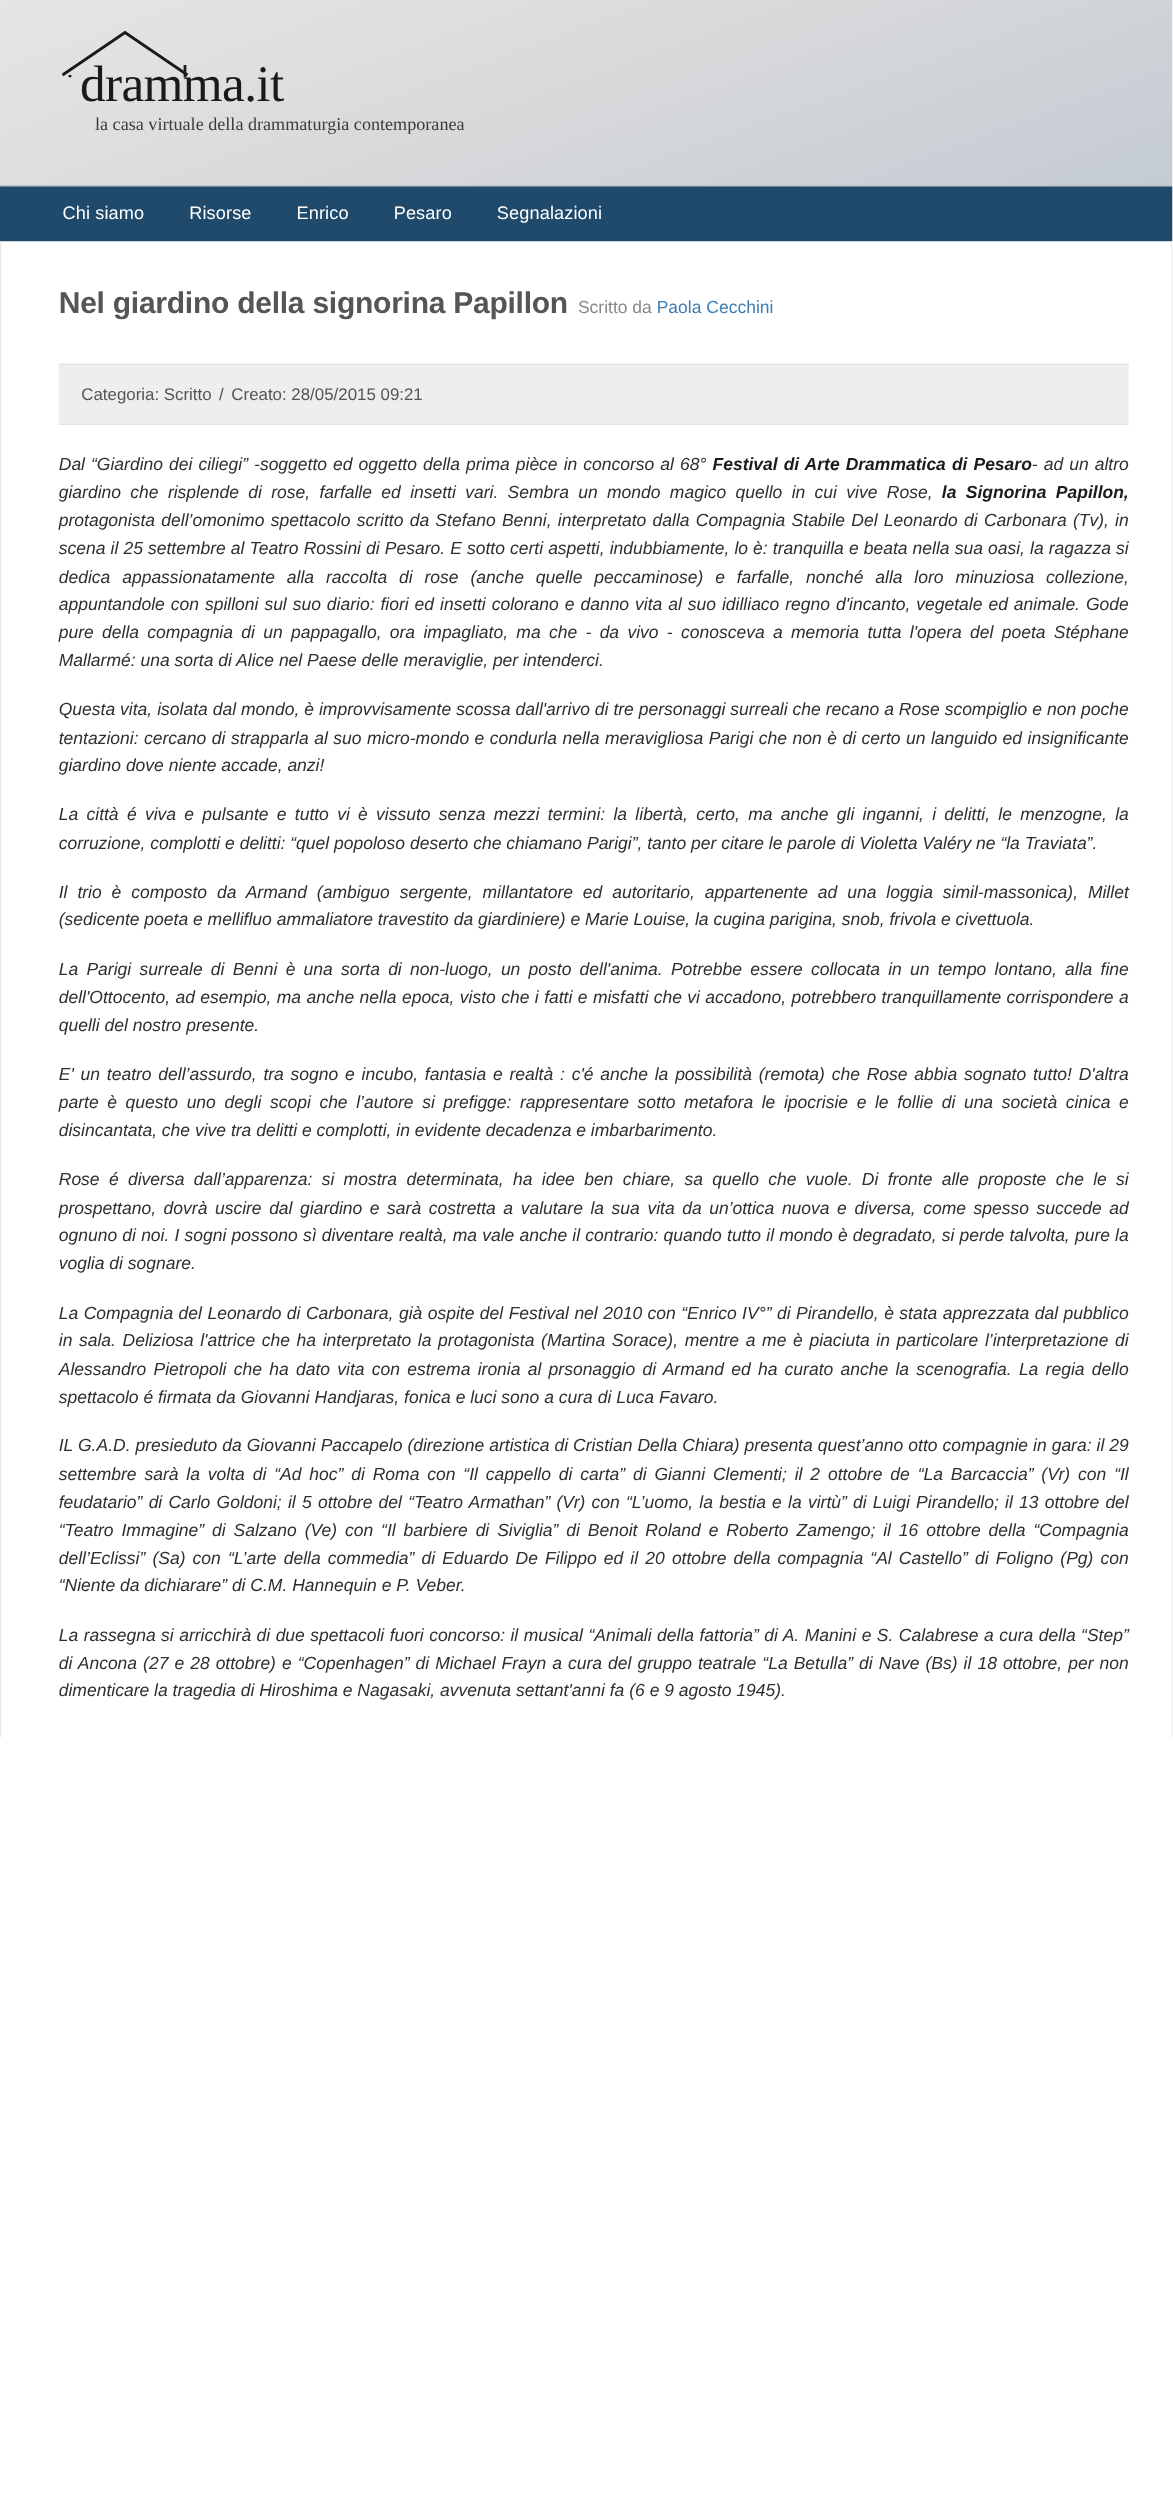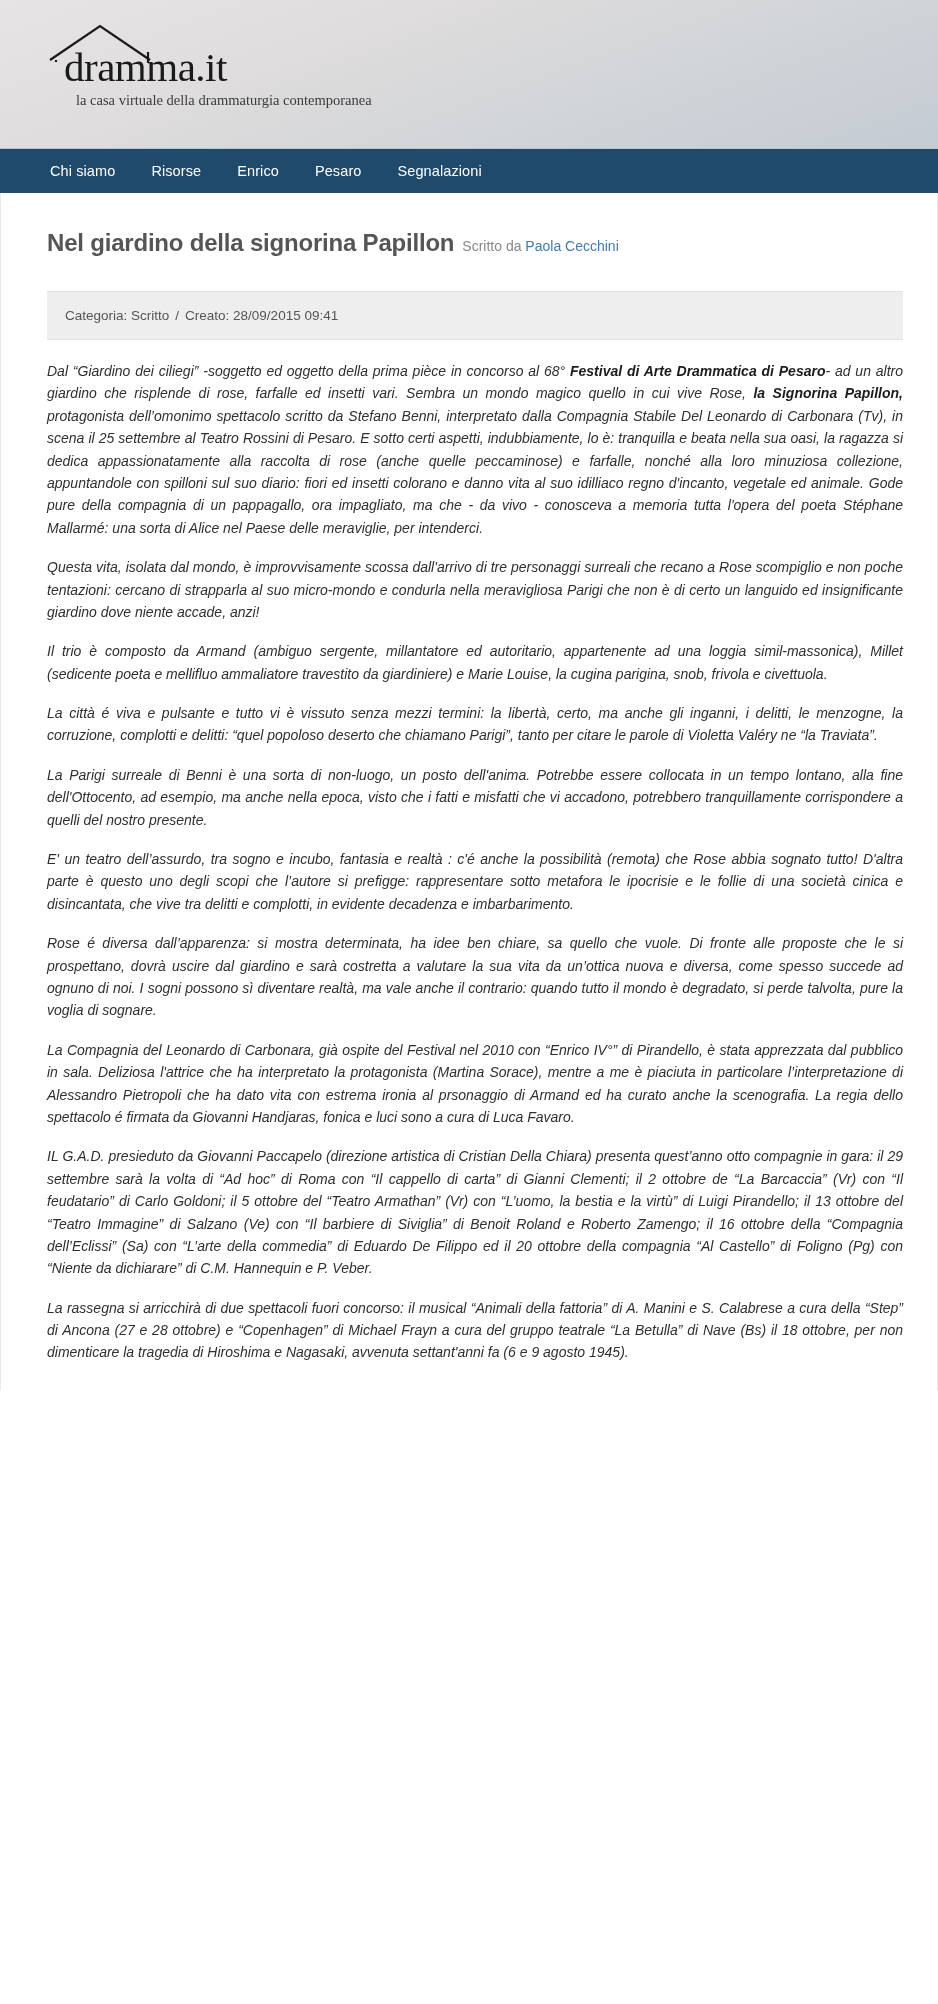--- a/index.html
+++ b/index.html
@@ -165,28 +165,28 @@
   </div>
 
   <div class="content">
 
     <div class="article-head">
       <h1 class="article-title">Nel giardino della signorina Papillon</h1><span class="article-byline"><span>Scritto da</span>
         <a class="article-author" href="#">Paola Cecchini</a></span>
     </div>
 
     <div class="meta-box">
-      <span>Categoria: Scritto</span><span class="meta-sep">/</span><span>Creato: 28/09/2015 09:41</span>
+      <span>Categoria: Scritto</span><span class="meta-sep">/</span><span>Creato: 28/05/2015 09:21</span>
     </div>
 
     <div class="body-copy" id="body-copy">
         <p><span>Dal “Giardino dei ciliegi” -soggetto ed oggetto della prima pièce in concorso al 68° </span><b>Festival di Arte Drammatica di Pesaro</b><span>- ad un altro giardino che risplende di rose, farfalle ed insetti vari. Sembra un mondo magico quello in cui vive Rose, </span><b>la Signorina Papillon,</b><span> protagonista dell’omonimo spettacolo scritto da Stefano Benni, interpretato dalla Compagnia Stabile Del Leonardo di Carbonara (Tv), in scena il 25 settembre al Teatro Rossini di Pesaro. E sotto certi aspetti, indubbiamente, lo è: tranquilla e beata nella sua oasi, la ragazza si dedica appassionatamente alla raccolta di rose (anche quelle peccaminose) e farfalle, nonché alla loro minuziosa collezione, appuntandole con spilloni sul suo diario: fiori ed insetti colorano e danno vita al suo idilliaco regno d'incanto, vegetale ed animale. Gode pure della compagnia di un pappagallo, ora impagliato, ma che - da vivo - conosceva a memoria tutta l'opera del poeta Stéphane Mallarmé: una sorta di Alice nel Paese delle meraviglie, per intenderci.</span></p>
         <p><span>Questa vita, isolata dal mondo, è improvvisamente scossa dall'arrivo di tre personaggi surreali che recano a Rose scompiglio e non poche tentazioni: cercano di strapparla al suo micro-mondo e condurla nella meravigliosa Parigi che non è di certo un languido ed insignificante giardino dove niente accade, anzi!</span></p>
+        <p><span>La città é viva e pulsante e tutto vi è vissuto senza mezzi termini: la libertà, certo, ma anche gli inganni, i delitti, le menzogne, la corruzione, complotti e delitti: “quel popoloso deserto che chiamano Parigi”, tanto per citare le parole di Violetta Valéry ne “la Traviata”.</span></p>
         <p><span>Il trio è composto da Armand (ambiguo sergente, millantatore ed autoritario, appartenente ad una loggia simil-massonica), Millet (sedicente poeta e mellifluo ammaliatore travestito da giardiniere) e Marie Louise, la cugina parigina, snob, frivola e civettuola.</span></p>
-        <p><span>La città é viva e pulsante e tutto vi è vissuto senza mezzi termini: la libertà, certo, ma anche gli inganni, i delitti, le menzogne, la corruzione, complotti e delitti: “quel popoloso deserto che chiamano Parigi”, tanto per citare le parole di Violetta Valéry ne “la Traviata”.</span></p>
         <p><span>La Parigi surreale di Benni è una sorta di non-luogo, un posto dell'anima. Potrebbe essere collocata in un tempo lontano, alla fine dell'Ottocento, ad esempio, ma anche nella epoca, visto che i fatti e misfatti che vi accadono, potrebbero tranquillamente corrispondere a quelli del nostro presente.</span></p>
         <p><span>E' un teatro dell’assurdo, tra sogno e incubo, fantasia e realtà : c'é anche la possibilità (remota) che Rose abbia sognato tutto! D'altra parte è questo uno degli scopi che l’autore si prefigge: rappresentare sotto metafora le ipocrisie e le follie di una società cinica e disincantata, che vive tra delitti e complotti, in evidente decadenza e imbarbarimento.</span></p>
         <p><span>Rose é diversa dall’apparenza: si mostra determinata, ha idee ben chiare, sa quello che vuole. Di fronte alle proposte che le si prospettano, dovrà uscire dal giardino e sarà costretta a valutare la sua vita da un’ottica nuova e diversa, come spesso succede ad ognuno di noi. I sogni possono sì diventare realtà, ma vale anche il contrario: quando tutto il mondo è degradato, si perde talvolta, pure la voglia di sognare.</span></p>
         <p><span>La Compagnia del Leonardo di Carbonara, già ospite del Festival nel 2010 con “Enrico IV°” di Pirandello, è stata apprezzata dal pubblico in sala. Deliziosa l'attrice che ha interpretato la protagonista (Martina Sorace), mentre a me è piaciuta in particolare l’interpretazione di Alessandro Pietropoli che ha dato vita con estrema ironia al prsonaggio di Armand ed ha curato anche la scenografia. La regia dello spettacolo é firmata da Giovanni Handjaras, fonica e luci sono a cura di Luca Favaro.</span></p>
         <p><span>IL G.A.D. presieduto da Giovanni Paccapelo (direzione artistica di Cristian Della Chiara) presenta quest’anno otto compagnie in gara: il 29 settembre sarà la volta di “Ad hoc” di Roma con “Il cappello di carta” di Gianni Clementi; il 2 ottobre de “La Barcaccia” (Vr) con “Il feudatario” di Carlo Goldoni; il 5 ottobre del “Teatro Armathan” (Vr) con “L’uomo, la bestia e la virtù” di Luigi Pirandello; il 13 ottobre del “Teatro Immagine” di Salzano (Ve) con “Il barbiere di Siviglia” di Benoit Roland e Roberto Zamengo; il 16 ottobre della “Compagnia dell’Eclissi” (Sa) con “L’arte della commedia” di Eduardo De Filippo ed il 20 ottobre della compagnia “Al Castello” di Foligno (Pg) con “Niente da dichiarare” di C.M. Hannequin e P. Veber.</span></p>
         <p><span>La rassegna si arricchirà di due spettacoli fuori concorso: il musical “Animali della fattoria” di A. Manini e S. Calabrese a cura della “Step” di Ancona (27 e 28 ottobre) e “Copenhagen” di Michael Frayn a cura del gruppo teatrale “La Betulla” di Nave (Bs) il 18 ottobre, per non dimenticare la tragedia di Hiroshima e Nagasaki, avvenuta settant'anni fa (6 e 9 agosto 1945).</span></p>
       </div>
 
   </div>
 </div>

